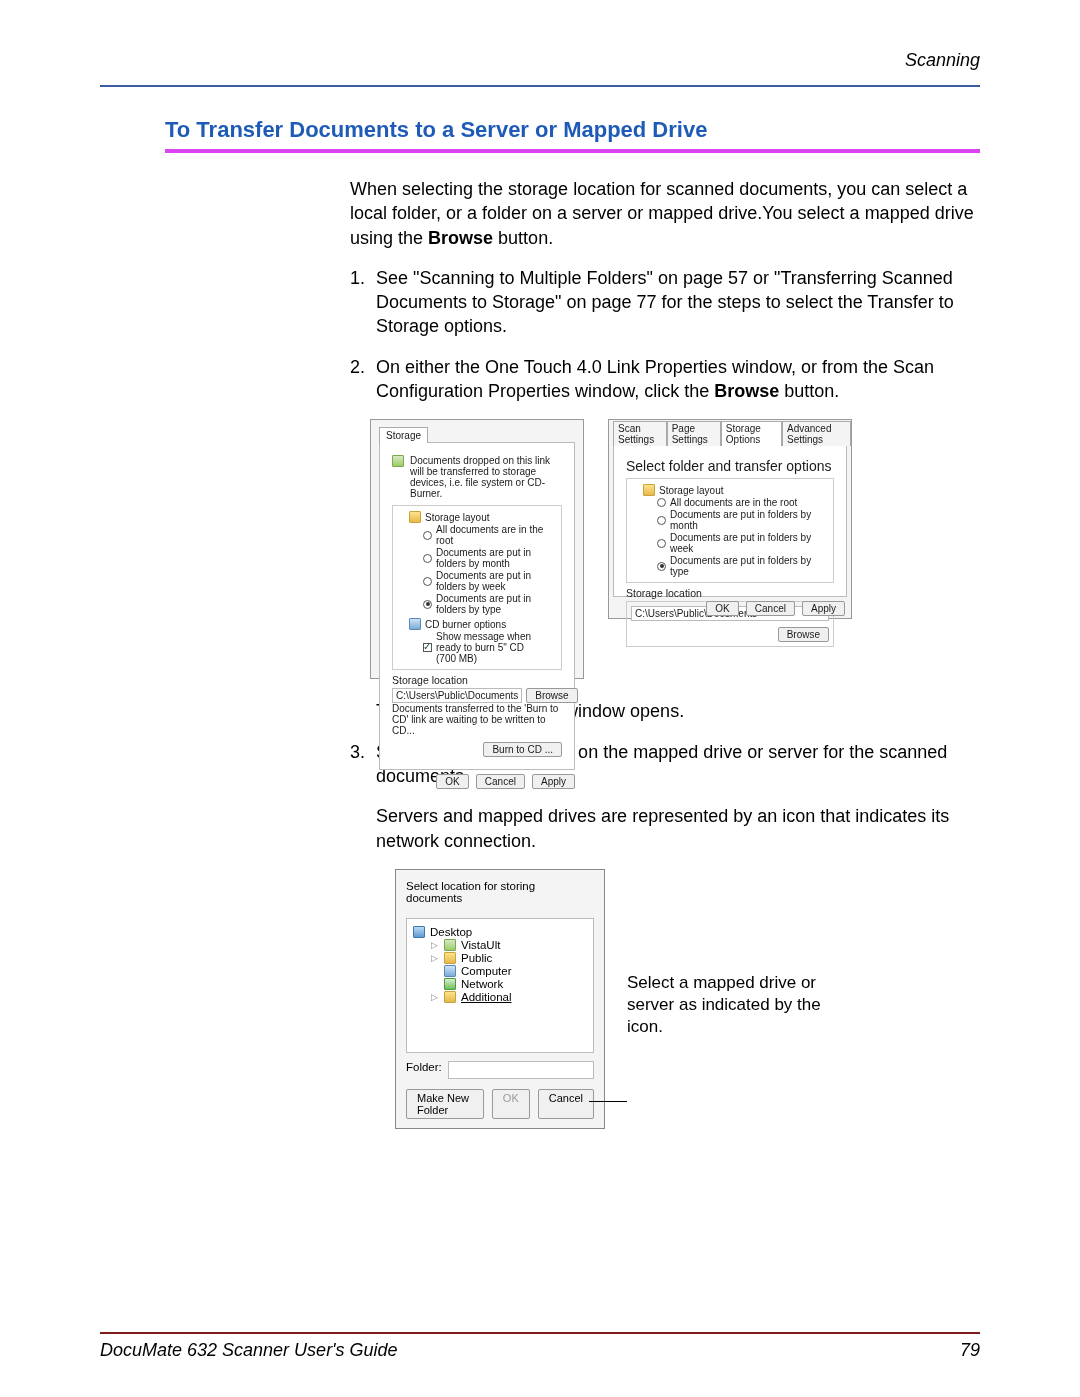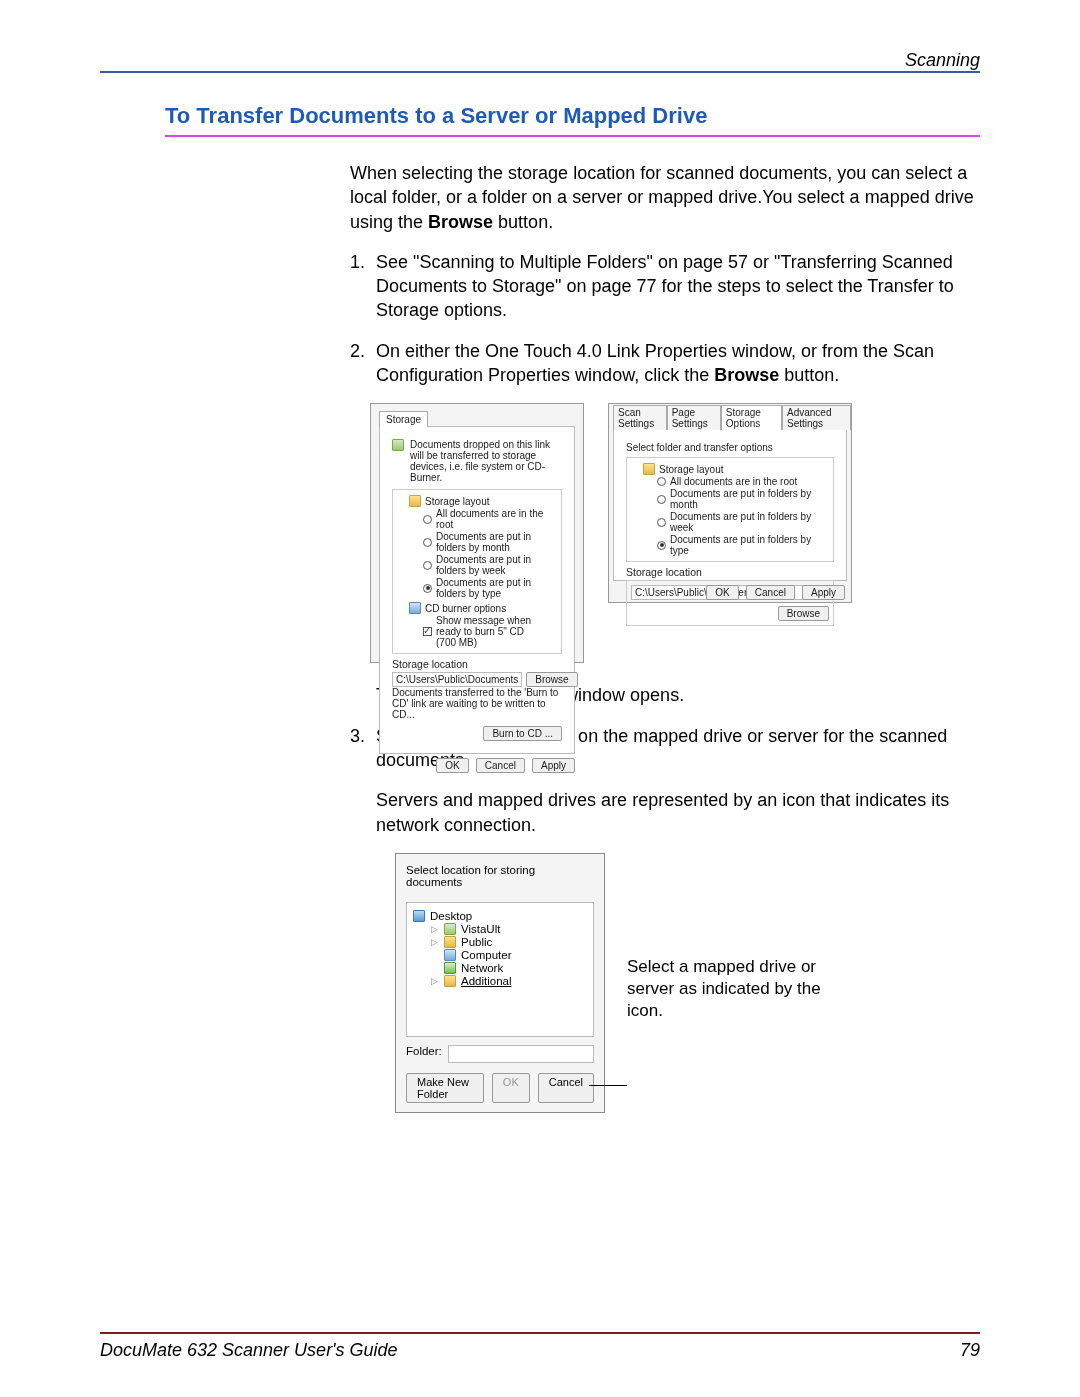--- a/index.html
+++ b/index.html
@@ -13,33 +13,33 @@
   }
   .page {
     padding: 50px 100px 40px 100px;
     height: 100%;
     position: relative;
   }
   .header-right {
     text-align: right;
     font-style: italic;
     font-size: 18px;
-    padding-bottom: 0;
+    padding-bottom: 14px;
   }
   .top-rule {
     border-top: 2px solid #3b5ba5;
     margin-bottom: 30px;
   }
   .section-title {
     color: #1e5bb8;
     font-size: 22px;
     font-weight: bold;
     margin-left: 65px;
     padding-bottom: 6px;
-    border-bottom: 2px solid #d946ef;
+    border-bottom: 4px solid #d946ef;
     margin-bottom: 24px;
   }
   .body-area {
     margin-left: 250px;
     width: 640px;
     font-size: 18px;
     line-height: 1.35;
   }
   .para { margin-bottom: 16px; }
   .num-item {
@@ -290,21 +290,21 @@
     </div>
 
     <div class="dlg dlg-right">
       <div class="tabs-row-right">
         <span class="tab">Scan Settings</span>
         <span class="tab">Page Settings</span>
         <span class="tab active">Storage Options</span>
         <span class="tab">Advanced Settings</span>
       </div>
       <div class="dlg-inner" style="margin:0 4px;">
-        <div style="font-size:10px;">Select folder and transfer options</div>
+        <div style="font-size:14px;">Select folder and transfer options</div>
         <div style="border:1px solid #ccc;margin-top:4px;padding:4px;">
           <div class="radio-row">
               <span class="mini-icon icon-folder"></span>
               <span>Storage layout</span>
             </div>
           <div class="radio-group">
             <div class="radio-row">
                 <span class="radio"></span>
                 <span>All documents are in the root</span>
               </div>

